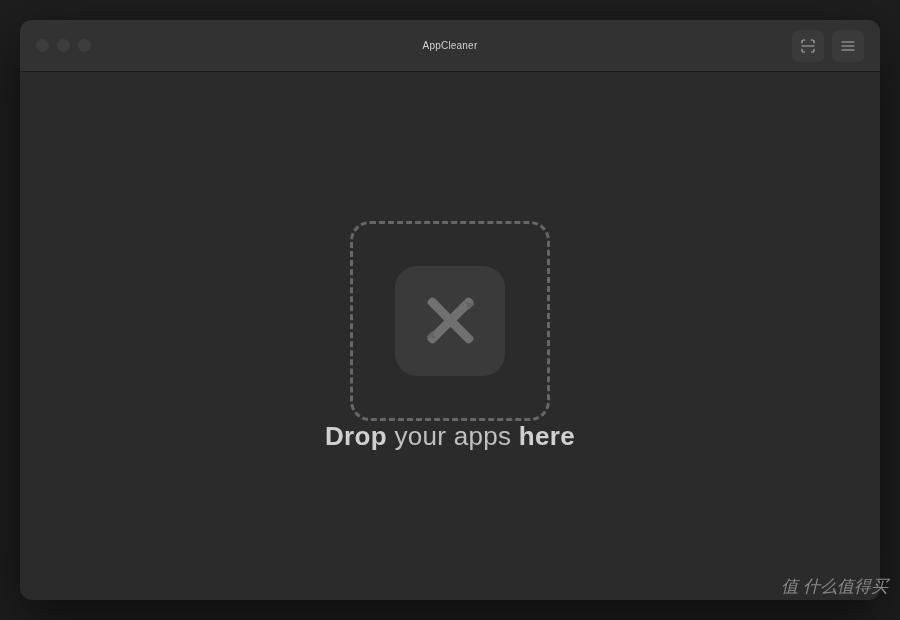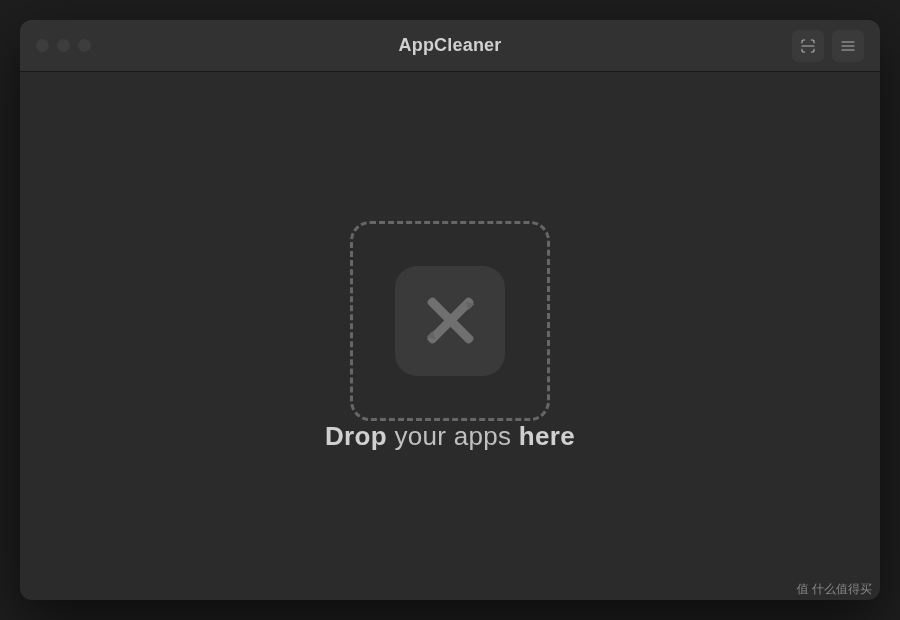--- a/index.html
+++ b/index.html
@@ -60,22 +60,22 @@
     .traffic-light.minimize {
       background: #3d3d3d;
     }
 
     .traffic-light.maximize {
       background: #3d3d3d;
     }
 
     .title {
       color: #d0d0d0;
-      font-size: 18px;
-      font-weight: 700;
+      font-size: 10px;
+      font-weight: 400;
       letter-spacing: 0.2px;
       position: absolute;
       left: 50%;
       transform: translateX(-50%);
     }
 
     .toolbar-buttons {
       display: flex;
       gap: 8px;
       align-items: center;
@@ -145,24 +145,25 @@
     }
 
     .drop-text strong {
       font-weight: 600;
       color: #d0d0d0;
     }
 
     .watermark {
       position: absolute;
       bottom: 22px;
-      right: 28px;
+      right: 12px;
       color: #888;
-      font-size: 12px;
+      font-size: 17px;
       font-weight: 400;
+      font-style: italic;
     }
   </style>
 </head>
 <body>
 
 <div class="window">
 
   <div class="titlebar">
     <div class="traffic-lights">
       <div class="traffic-light close"></div>

